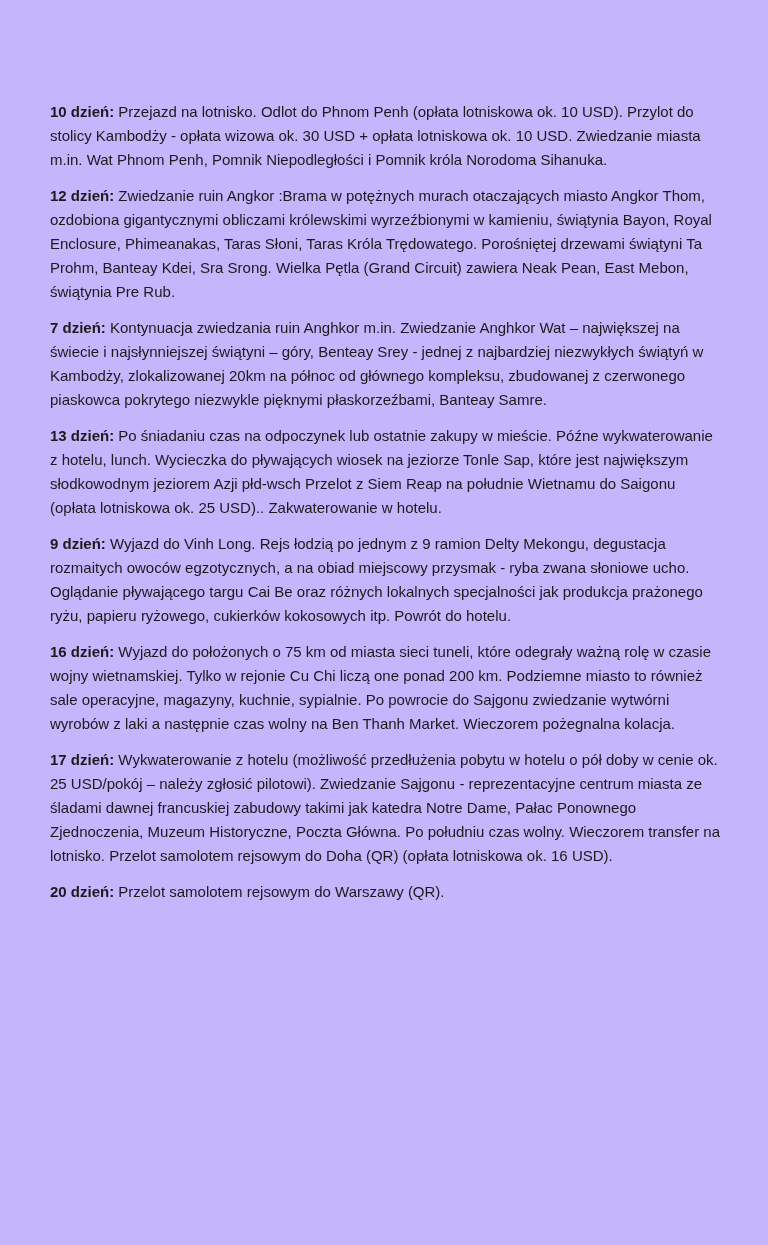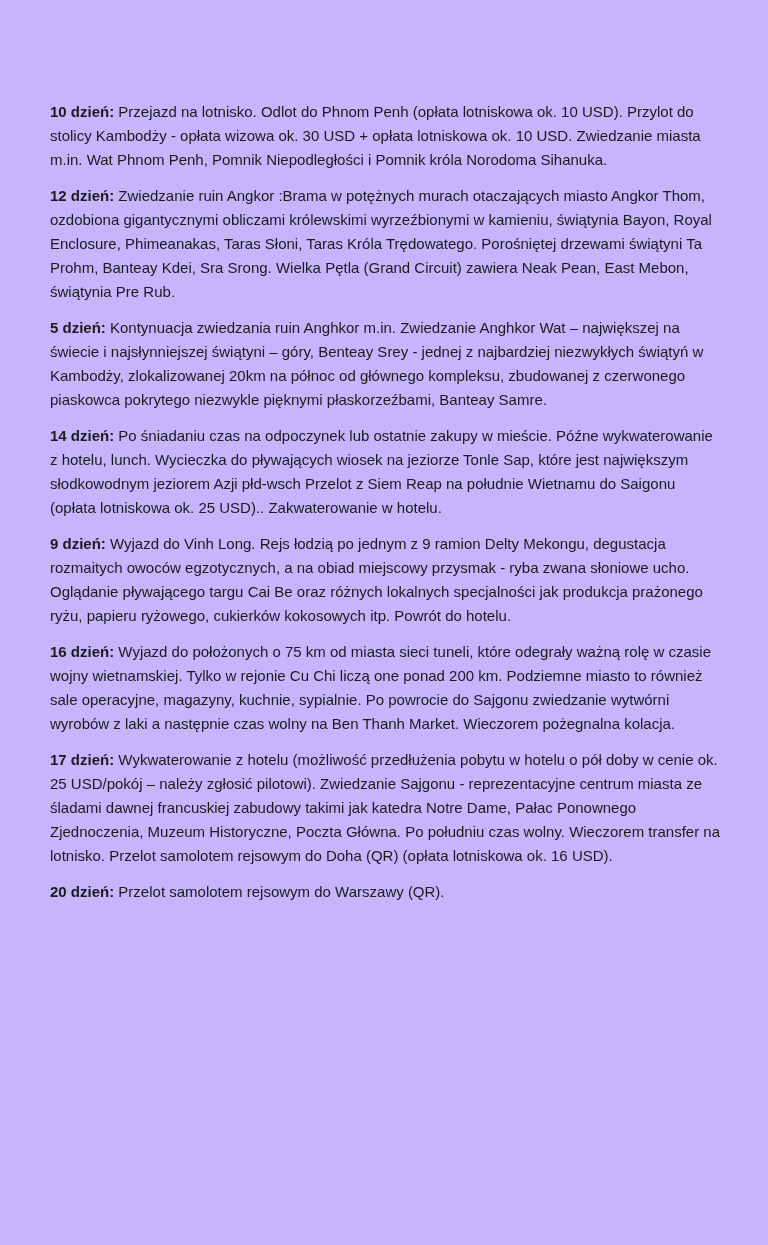--- a/index.html
+++ b/index.html
@@ -32,20 +32,20 @@
     font-weight: bold;
   }
 </style>
 </head>
 <body>
 
 <div class="page">
   <div class="itinerary" id="itinerary">
       <p><b>10 dzień:</b> <span>Przejazd na lotnisko. Odlot do Phnom Penh (opłata lotniskowa ok. 10 USD). Przylot do stolicy Kambodży - opłata wizowa ok. 30 USD + opłata lotniskowa ok. 10 USD. Zwiedzanie miasta m.in. Wat Phnom Penh, Pomnik Niepodległości i Pomnik króla Norodoma Sihanuka.</span></p>
       <p><b>12 dzień:</b> <span>Zwiedzanie ruin Angkor :Brama w potężnych murach otaczających miasto Angkor Thom, ozdobiona gigantycznymi obliczami królewskimi wyrzeźbionymi w kamieniu, świątynia Bayon, Royal Enclosure, Phimeanakas, Taras Słoni, Taras Króla Trędowatego. Porośniętej drzewami świątyni Ta Prohm, Banteay Kdei, Sra Srong. Wielka Pętla (Grand Circuit) zawiera Neak Pean, East Mebon, świątynia Pre Rub.</span></p>
-      <p><b>5 dzień:</b> <span>Kontynuacja zwiedzania ruin Anghkor m.in. Zwiedzanie Anghkor Wat – największej na świecie i najsłynniejszej świątyni – góry, Benteay Srey - jednej z najbardziej niezwykłych świątyń w Kambodży, zlokalizowanej 20km na północ od głównego kompleksu, zbudowanej z czerwonego piaskowca pokrytego niezwykle pięknymi płaskorzeźbami, Banteay Samre.</span></p>
-      <p><b>14 dzień:</b> <span>Po śniadaniu czas na odpoczynek lub ostatnie zakupy w mieście. Późne wykwaterowanie z hotelu, lunch. Wycieczka do pływających wiosek na jeziorze Tonle Sap, które jest największym słodkowodnym jeziorem Azji płd-wsch Przelot z Siem Reap na południe Wietnamu do Saigonu (opłata lotniskowa ok. 25 USD).. Zakwaterowanie w hotelu.</span></p>
+      <p><b>7 dzień:</b> <span>Kontynuacja zwiedzania ruin Anghkor m.in. Zwiedzanie Anghkor Wat – największej na świecie i najsłynniejszej świątyni – góry, Benteay Srey - jednej z najbardziej niezwykłych świątyń w Kambodży, zlokalizowanej 20km na północ od głównego kompleksu, zbudowanej z czerwonego piaskowca pokrytego niezwykle pięknymi płaskorzeźbami, Banteay Samre.</span></p>
+      <p><b>13 dzień:</b> <span>Po śniadaniu czas na odpoczynek lub ostatnie zakupy w mieście. Późne wykwaterowanie z hotelu, lunch. Wycieczka do pływających wiosek na jeziorze Tonle Sap, które jest największym słodkowodnym jeziorem Azji płd-wsch Przelot z Siem Reap na południe Wietnamu do Saigonu (opłata lotniskowa ok. 25 USD).. Zakwaterowanie w hotelu.</span></p>
       <p><b>9 dzień:</b> <span>Wyjazd do Vinh Long. Rejs łodzią po jednym z 9 ramion Delty Mekongu, degustacja rozmaitych owoców egzotycznych, a na obiad miejscowy przysmak - ryba zwana słoniowe ucho. Oglądanie pływającego targu Cai Be oraz różnych lokalnych specjalności jak produkcja prażonego ryżu, papieru ryżowego, cukierków kokosowych itp. Powrót do hotelu.</span></p>
       <p><b>16 dzień:</b> <span>Wyjazd do położonych o 75 km od miasta sieci tuneli, które odegrały ważną rolę w czasie wojny wietnamskiej. Tylko w rejonie Cu Chi liczą one ponad 200 km. Podziemne miasto to również sale operacyjne, magazyny, kuchnie, sypialnie. Po powrocie do Sajgonu zwiedzanie wytwórni wyrobów z laki a następnie czas wolny na Ben Thanh Market. Wieczorem pożegnalna kolacja.</span></p>
       <p><b>17 dzień:</b> <span>Wykwaterowanie z hotelu (możliwość przedłużenia pobytu w hotelu o pół doby w cenie ok. 25 USD/pokój – należy zgłosić pilotowi). Zwiedzanie Sajgonu - reprezentacyjne centrum miasta ze śladami dawnej francuskiej zabudowy takimi jak katedra Notre Dame, Pałac Ponownego Zjednoczenia, Muzeum Historyczne, Poczta Główna. Po południu czas wolny. Wieczorem transfer na lotnisko. Przelot samolotem rejsowym do Doha (QR) (opłata lotniskowa ok. 16 USD).</span></p>
       <p><b>20 dzień:</b> <span>Przelot samolotem rejsowym do Warszawy (QR).</span></p>
     </div>
 </div>
 
 </body></html>

